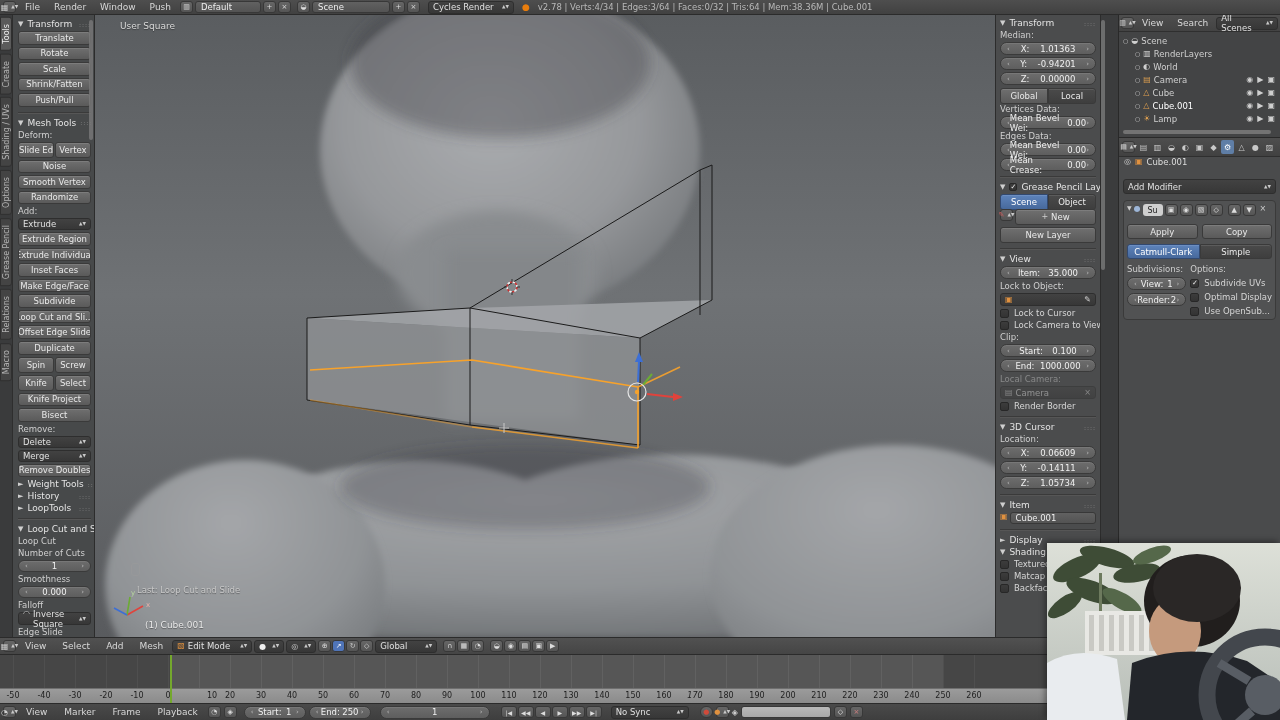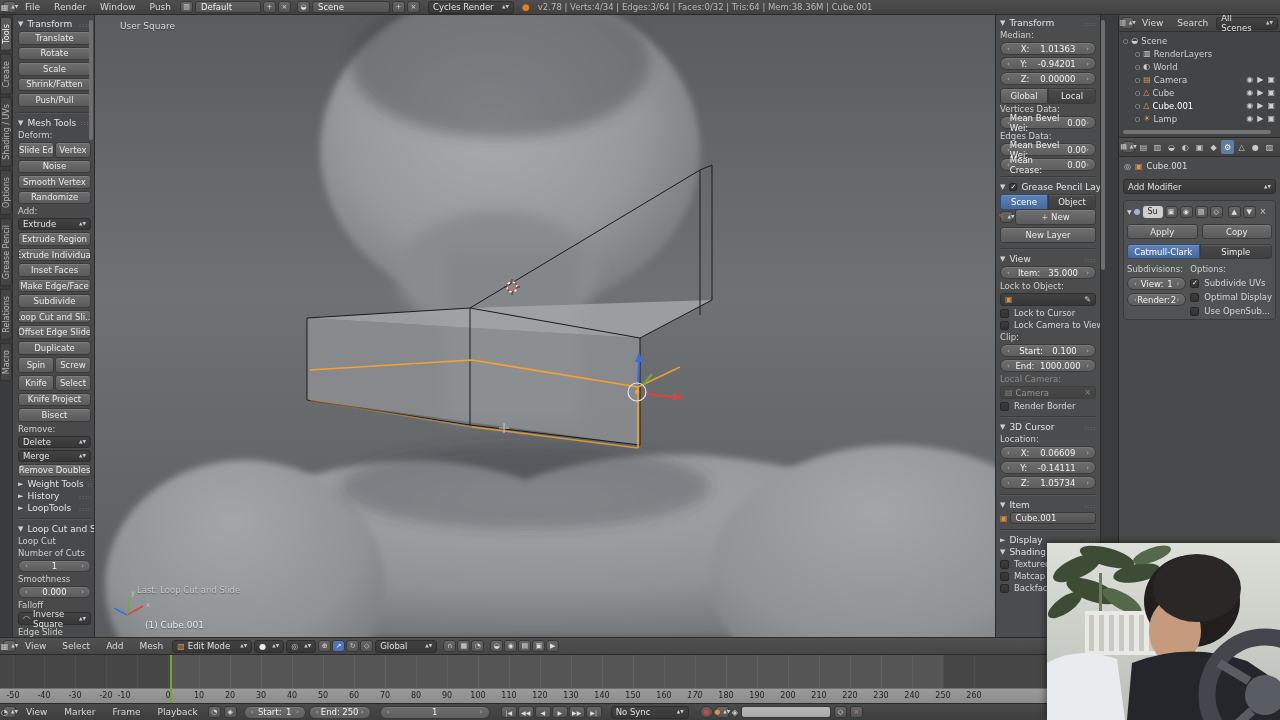--- a/index.html
+++ b/index.html
@@ -1,19 +1,19 @@
 <!DOCTYPE html>
 <html><head>
 <meta charset="utf-8">
 <style>
 *{margin:0;padding:0;box-sizing:border-box;user-select:none}
 html,body{width:1280px;height:720px;overflow:hidden}
 body{position:relative;background:#3f3f3f;font-family:"DejaVu Sans",sans-serif;font-size:9px;color:#dcdcdc}
 .abs{position:absolute}
-.row{display:flex;align-items:center}
+.row{display:flex;align-items:flex-start}
 
 .menu{color:#d8d8d8;padding:0 7px;font-size:9px;cursor:default}
 .btn{background:linear-gradient(#6f6f6f,#5a5a5a);border:1px solid #3a3a3a;border-radius:3px;color:#e9e9e9;
      display:flex;align-items:center;justify-content:center;height:16px;font-size:8.5px;
      box-shadow:inset 0 1px 0 rgba(255,255,255,.10);white-space:nowrap;overflow:hidden}
 .ddark{background:linear-gradient(#424242,#373737);border:1px solid #2e2e2e;border-radius:3px;color:#e0e0e0;
      display:flex;align-items:center;height:13px;font-size:8.5px;padding:0 4px;justify-content:space-between}
 .pill{background:linear-gradient(#6d6d6d,#5e5e5e);border:1px solid #3a3a3a;border-radius:8px;height:13px;
      display:flex;align-items:center;justify-content:space-between;padding:0 6px;font-size:8.5px;color:#f0f0f0;
      box-shadow:inset 0 1px 0 rgba(255,255,255,.08)}
@@ -552,23 +552,23 @@
       <div class="sqbtn">▶</div>
     </div>
   </div>
 
 <div id="timeline" class="abs">
   <div id="tl-ruler">
       <div class="tick-lbl" style="left: 13px;">-50</div>
       <div class="tick-lbl" style="left: 44px;">-40</div>
       <div class="tick-lbl" style="left: 75px;">-30</div>
       <div class="tick-lbl" style="left: 106px;">-20</div>
-      <div class="tick-lbl" style="left: 124px;">-10</div>
+      <div class="tick-lbl" style="left: 137px;">-10</div>
       <div class="tick-lbl" style="left: 168px;">0</div>
-      <div class="tick-lbl" style="left: 199px; text-align: right;">10</div>
+      <div class="tick-lbl" style="left: 212px; text-align: right;">10</div>
       <div class="tick-lbl" style="left: 230px;">20</div>
       <div class="tick-lbl" style="left: 261px;">30</div>
       <div class="tick-lbl" style="left: 292px;">40</div>
       <div class="tick-lbl" style="left: 323px;">50</div>
       <div class="tick-lbl" style="left: 354px;">60</div>
       <div class="tick-lbl" style="left: 385px;">70</div>
       <div class="tick-lbl" style="left: 416px;">80</div>
       <div class="tick-lbl" style="left: 447px;">90</div>
       <div class="tick-lbl" style="left: 478px;">100</div>
       <div class="tick-lbl" style="left: 509px;">110</div>

